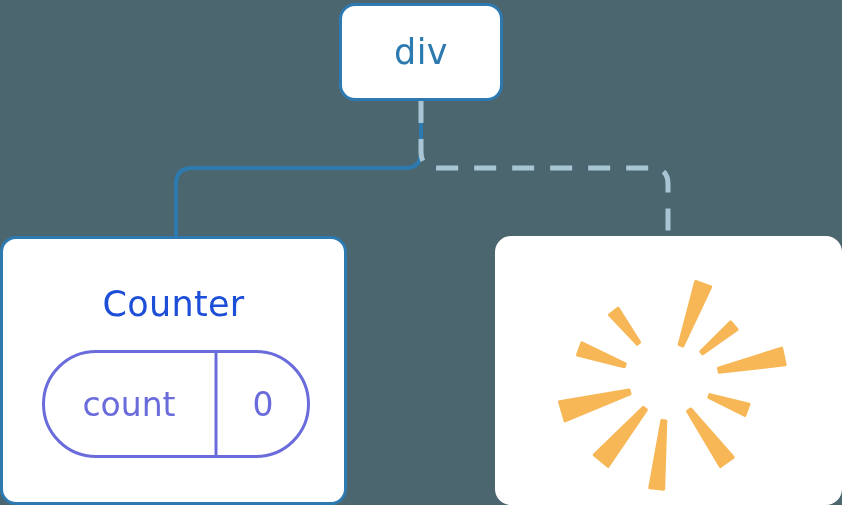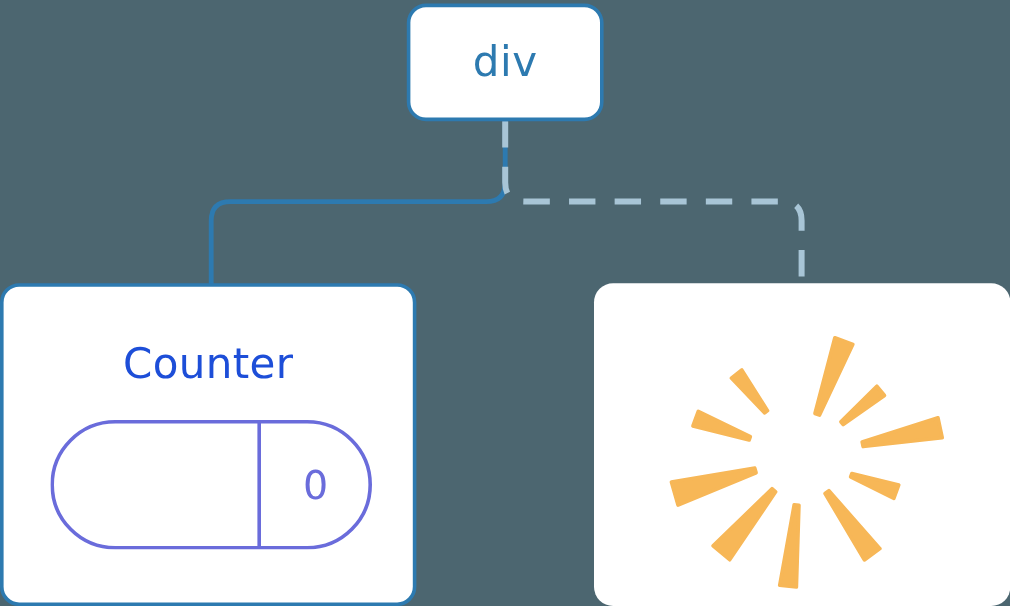--- a/index.html
+++ b/index.html
@@ -146,20 +146,21 @@
 
   <div class="node node-counter">
     <span class="label">Counter</span>
   </div>
 
   <div class="pill-wrap">
     <svg class="pill-svg" viewBox="0 0 268 108" width="268" height="108" xmlns="http://www.w3.org/2000/svg">
       <rect x="1.5" y="1.5" width="265" height="105" rx="52.5" ry="52.5" fill="#ffffff" stroke="#6a6cdb" stroke-width="3"></rect>
       <line x1="174" y1="1.5" x2="174" y2="106.5" stroke="#6a6cdb" stroke-width="3"></line>
     </svg>
+    <span class="pill-key">count</span>
     <span class="pill-val">0</span>
   </div>
 
   <div class="node node-rerender"></div>
 
   <svg class="burst" viewBox="0 0 347 269" width="347" height="269" xmlns="http://www.w3.org/2000/svg">
     <g id="ray-group" fill="#f7b757">
         <polygon points="187.87615068794722,109.97572069678682 215.74561572883115,50.94782120565679 200.7105337962566,45.47549891244609 184.1173802048036,108.60764012348415" fill="#f7b757" stroke="#f7b757" stroke-width="3" stroke-linejoin="round"></polygon>
         <polygon points="207.67013691176484,117.86641183847074 242.0937601566648,93.55048778255251 235.6658840597994,85.89004335136273 205.74177408270523,115.5682785091138" fill="#f7b757" stroke="#f7b757" stroke-width="3" stroke-linejoin="round"></polygon>
         <polygon points="224.2794986197934,136.14488727894414 290.1886662585401,128.78067508974175 286.6541675146381,112.15216587726707 223.4478518565224,132.23229687600892" fill="#f7b757" stroke="#f7b757" stroke-width="3" stroke-linejoin="round"></polygon>

